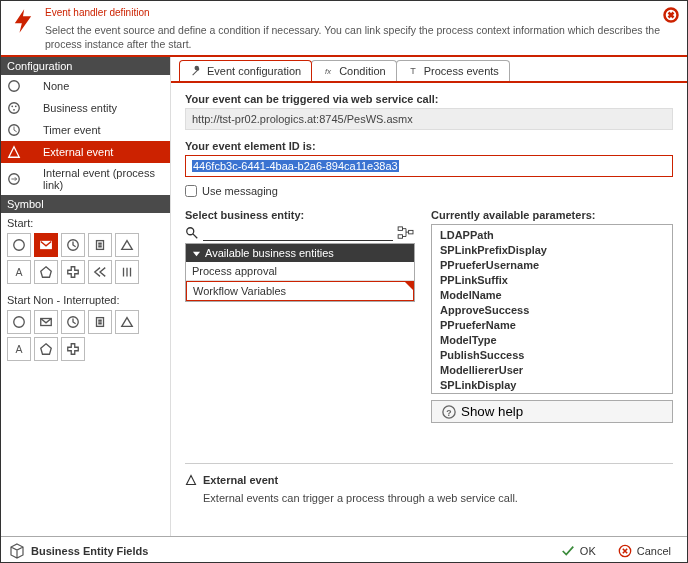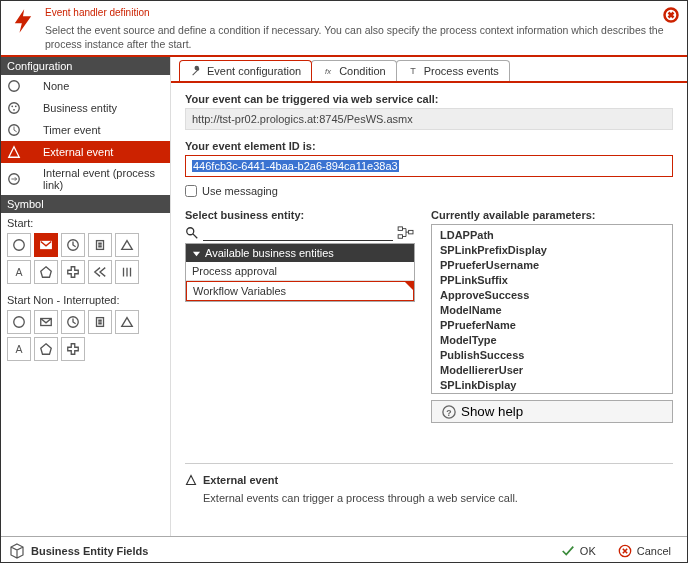--- a/index.html
+++ b/index.html
@@ -60,21 +60,21 @@
 </style>
 </head>
 <body>
 
 <div class="header">
   <svg class="header-icon" viewBox="0 0 24 24">
       <path d="M13 2 L5 14 L11 14 L9 22 L19 8 L12 8 Z" fill="#cc2200"></path>
     </svg>
   <div>
     <div class="header-title">Event handler definition</div>
-    <div class="header-desc">Select the event source and define a condition if necessary. You can also specify the process context information which describes the process instance after the start.</div>
+    <div class="header-desc">Select the event source and define a condition if necessary. You can link specify the process context information which describes the process instance after the start.</div>
   </div>
   <div class="close-btn">
     <svg viewBox="0 0 16 16">
         <circle cx="8" cy="8" r="6.5" fill="none"></circle>
         <path d="M5.5 5.5 L10.5 10.5 M10.5 5.5 L5.5 10.5"></path>
       </svg>
   </div>
 </div>
 
 <div class="body">
@@ -284,22 +284,22 @@
           </div>
         </div>
 
         <div class="col">
           <div class="field-label">Currently available parameters:</div>
           <div class="param-box">
             <div class="param-item">LDAPPath</div>
             <div class="param-item">SPLinkPrefixDisplay</div>
             <div class="param-item">PPrueferUsername</div>
             <div class="param-item">PPLinkSuffix</div>
+            <div class="param-item">ModelName</div>
             <div class="param-item">ApproveSuccess</div>
-            <div class="param-item">ModelName</div>
             <div class="param-item">PPrueferName</div>
             <div class="param-item">ModelType</div>
             <div class="param-item">PublishSuccess</div>
             <div class="param-item">ModelliererUser</div>
             <div class="param-item">SPLinkDisplay</div>
             <div class="param-item">ExchangeDomain</div>
           </div>
           <button class="show-help">
             <svg width="14" height="14" viewBox="0 0 16 16">
                 <circle cx="8" cy="8" r="7" fill="none" stroke="#666" stroke-width="1.5"></circle>

